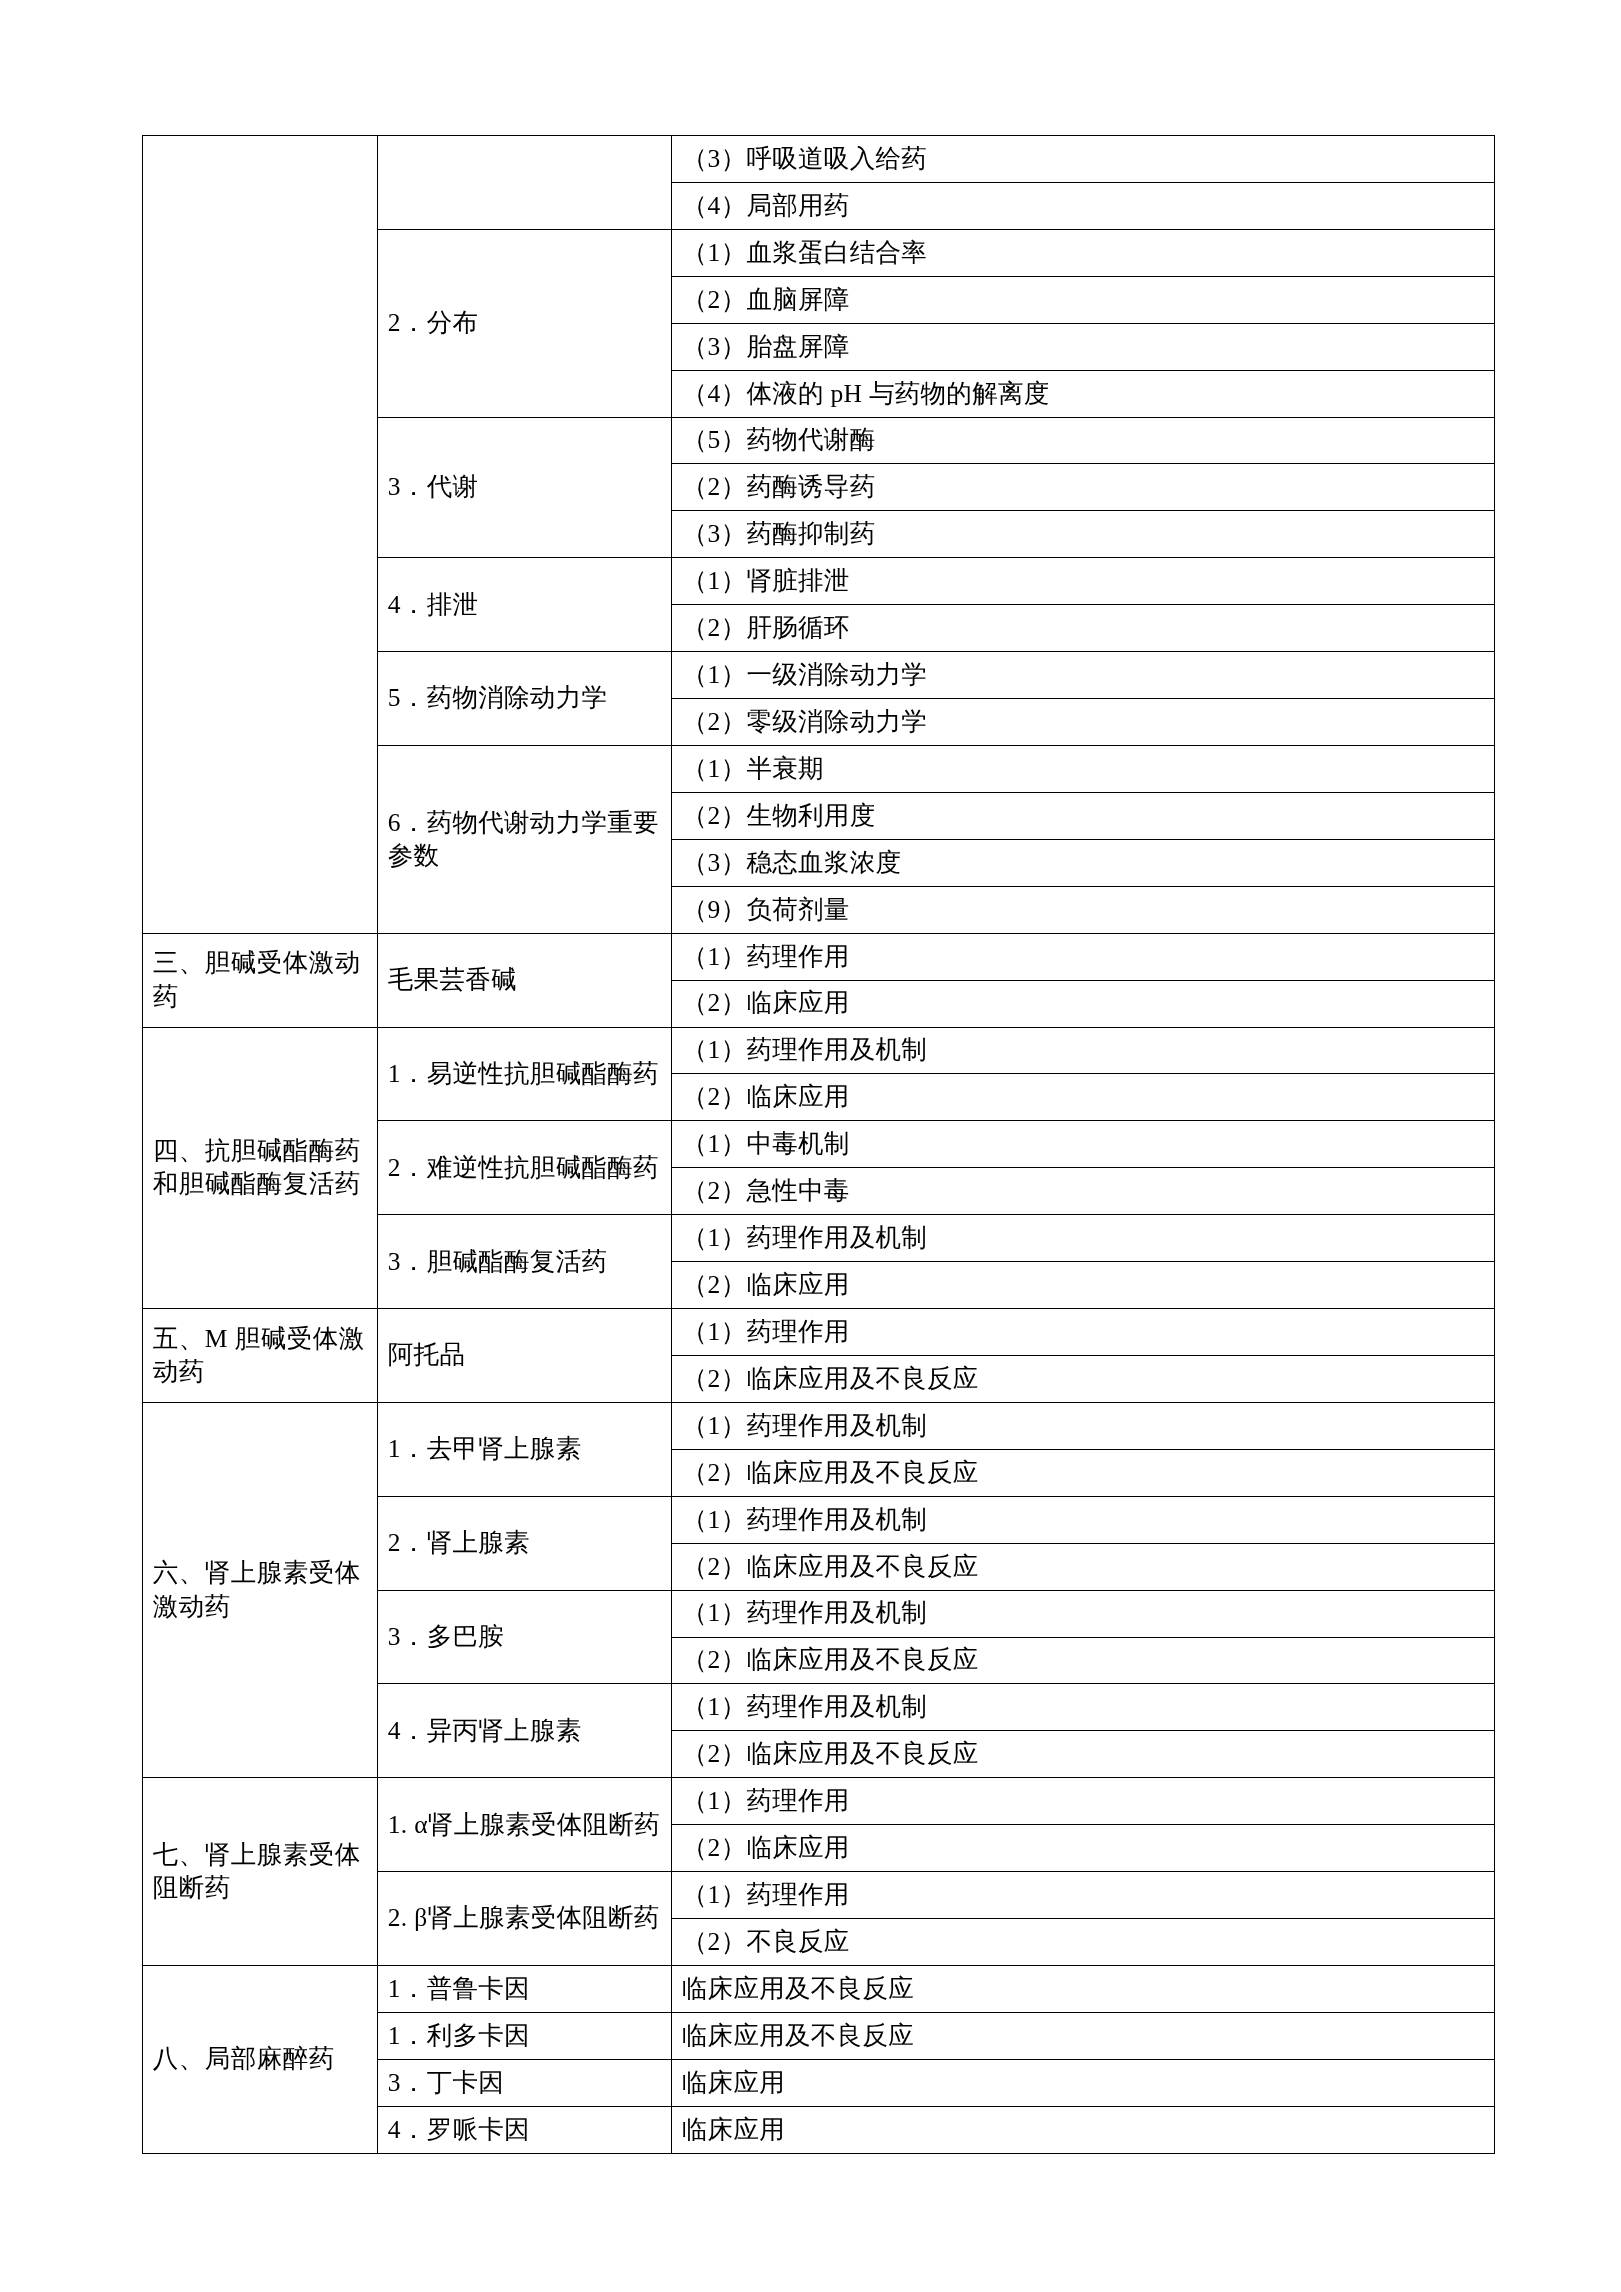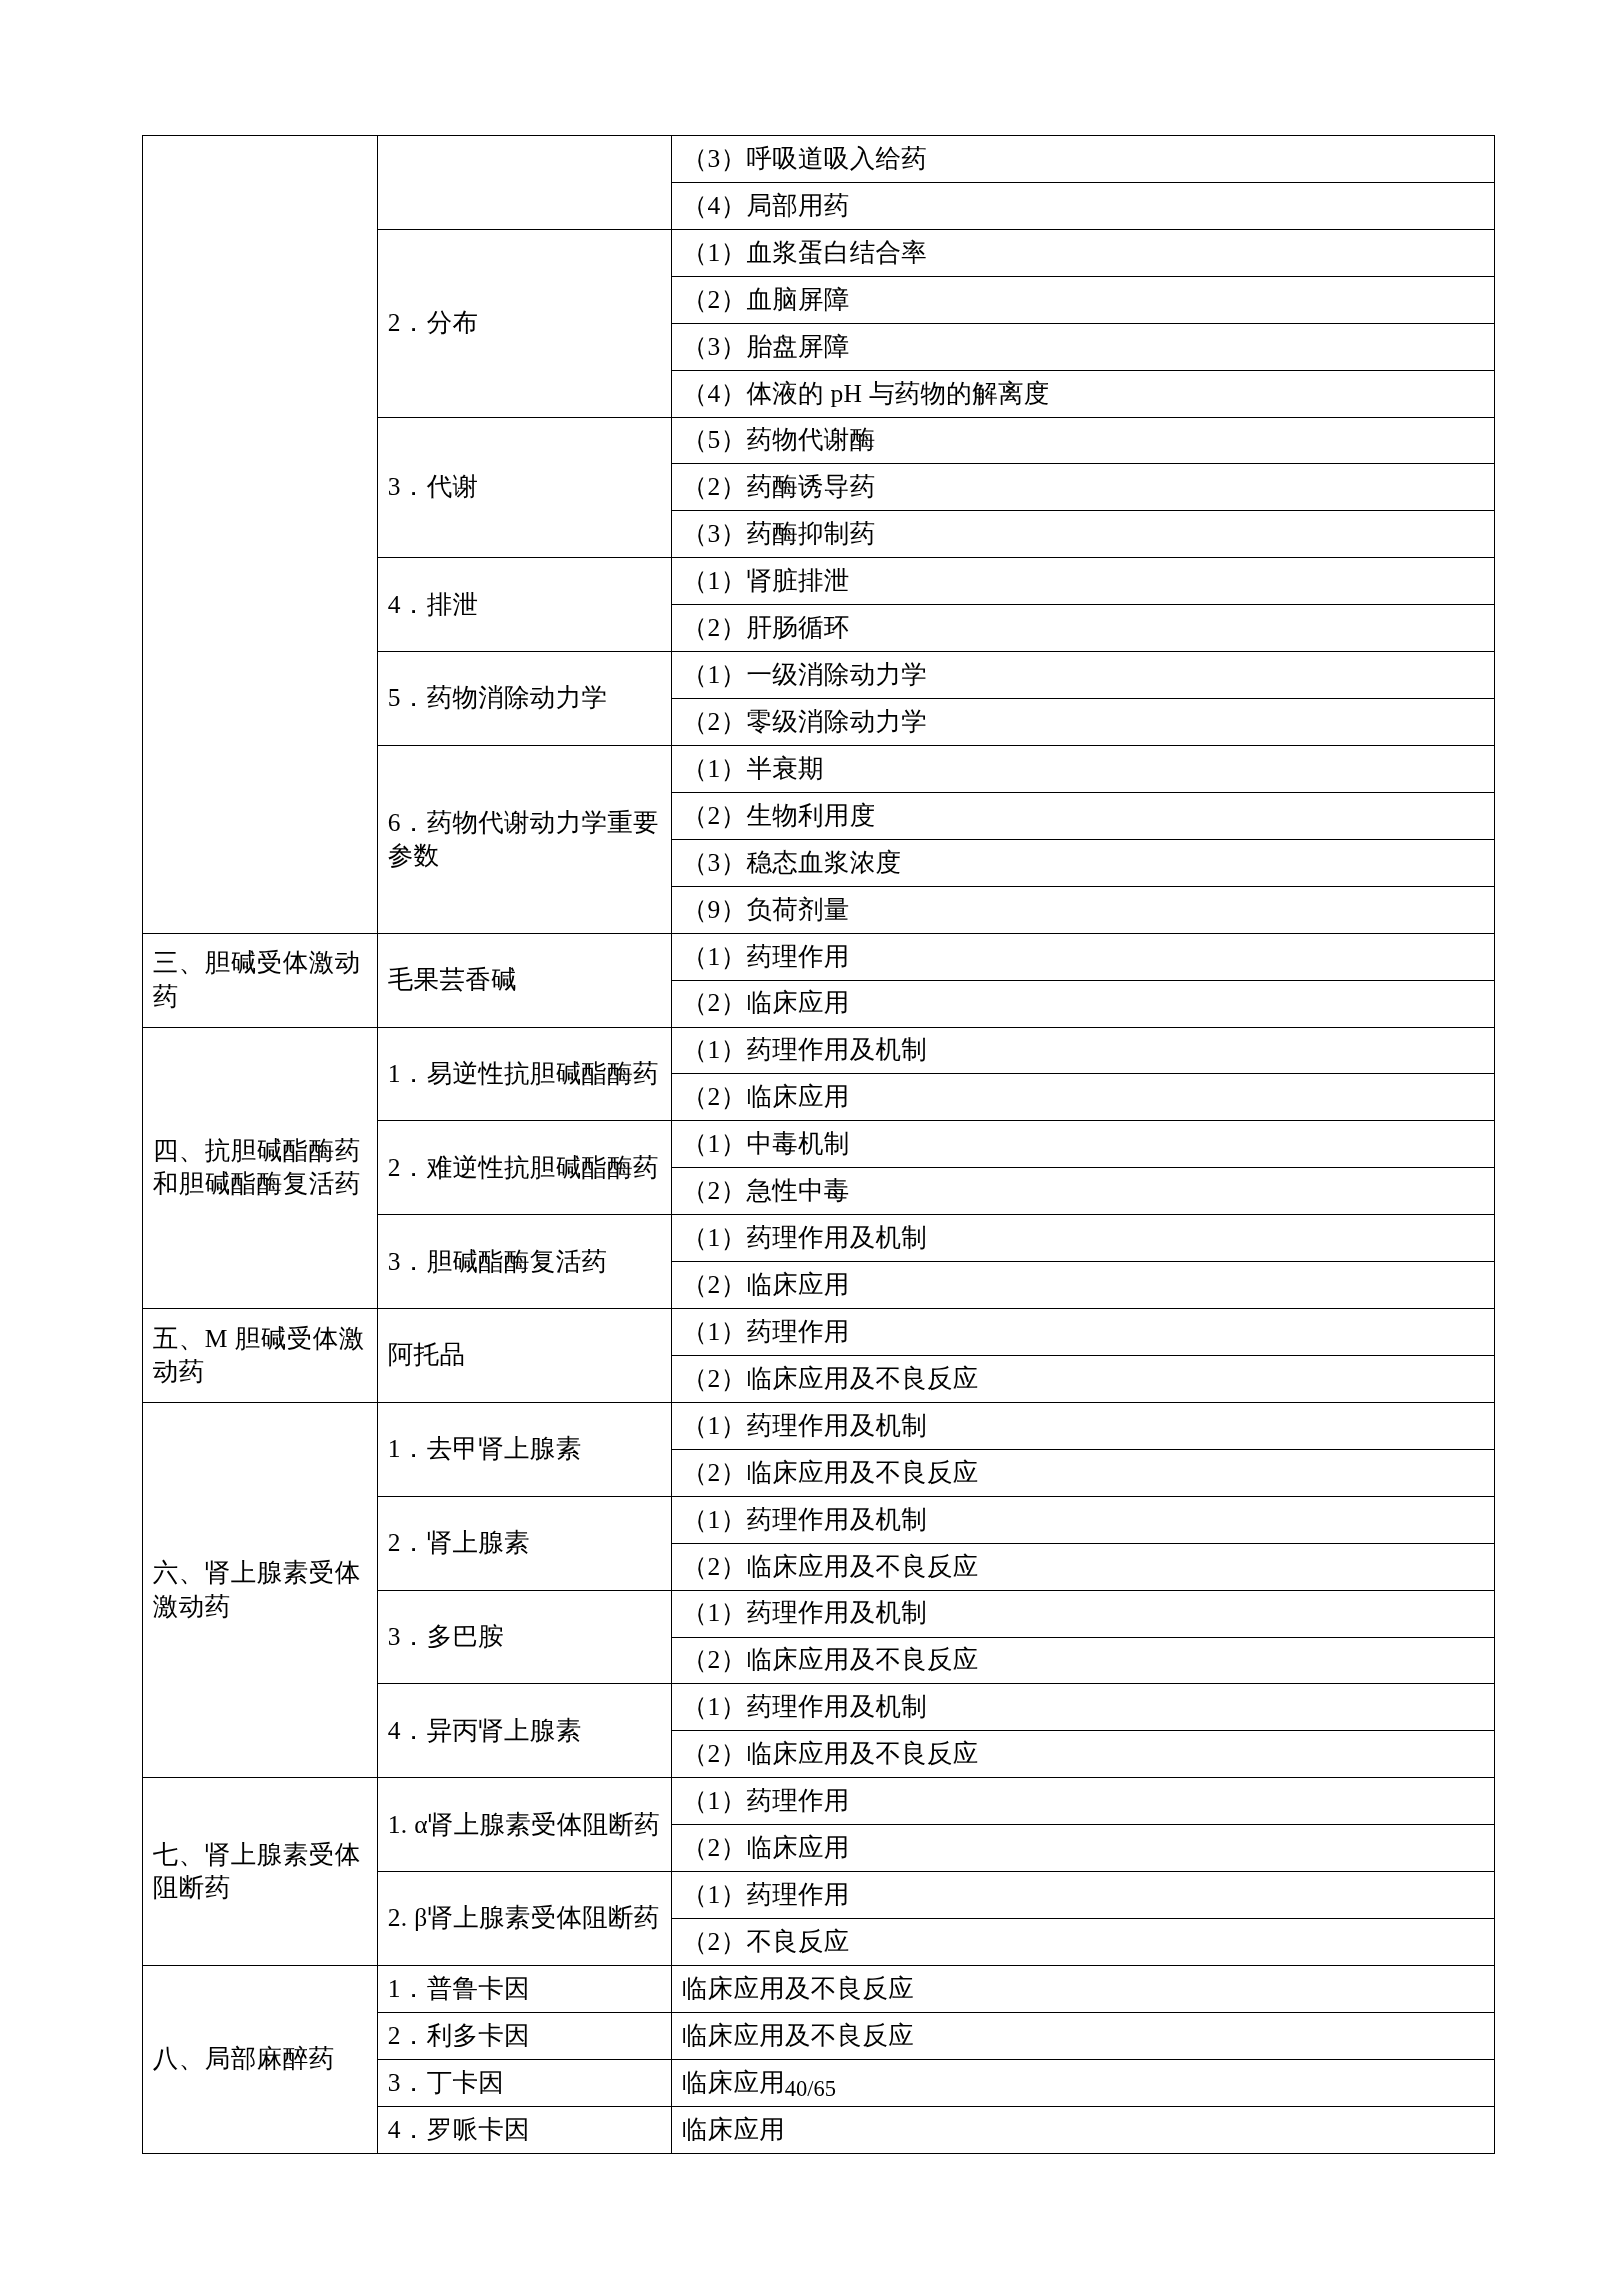--- a/index.html
+++ b/index.html
@@ -233,32 +233,31 @@
         <tr>
           <td class="col-c">（2）不良反应</td>
         </tr>
 
         <tr>
           <td class="col-a" rowspan="4">八、局部麻醉药</td>
           <td class="col-b">1．普鲁卡因</td>
           <td class="col-c">临床应用及不良反应</td>
         </tr>
         <tr>
-          <td class="col-b">2．利多卡因</td>
+          <td class="col-b">1．利多卡因</td>
           <td class="col-c">临床应用及不良反应</td>
         </tr>
         <tr>
           <td class="col-b">3．丁卡因</td>
           <td class="col-c">临床应用</td>
         </tr>
         <tr>
           <td class="col-b">4．罗哌卡因</td>
           <td class="col-c">临床应用</td>
         </tr>
 
       </tbody>
     </table>
   </div>
 
-  <div class="footer">40/65</div>
 
 </div>
 
 
 </body></html>

